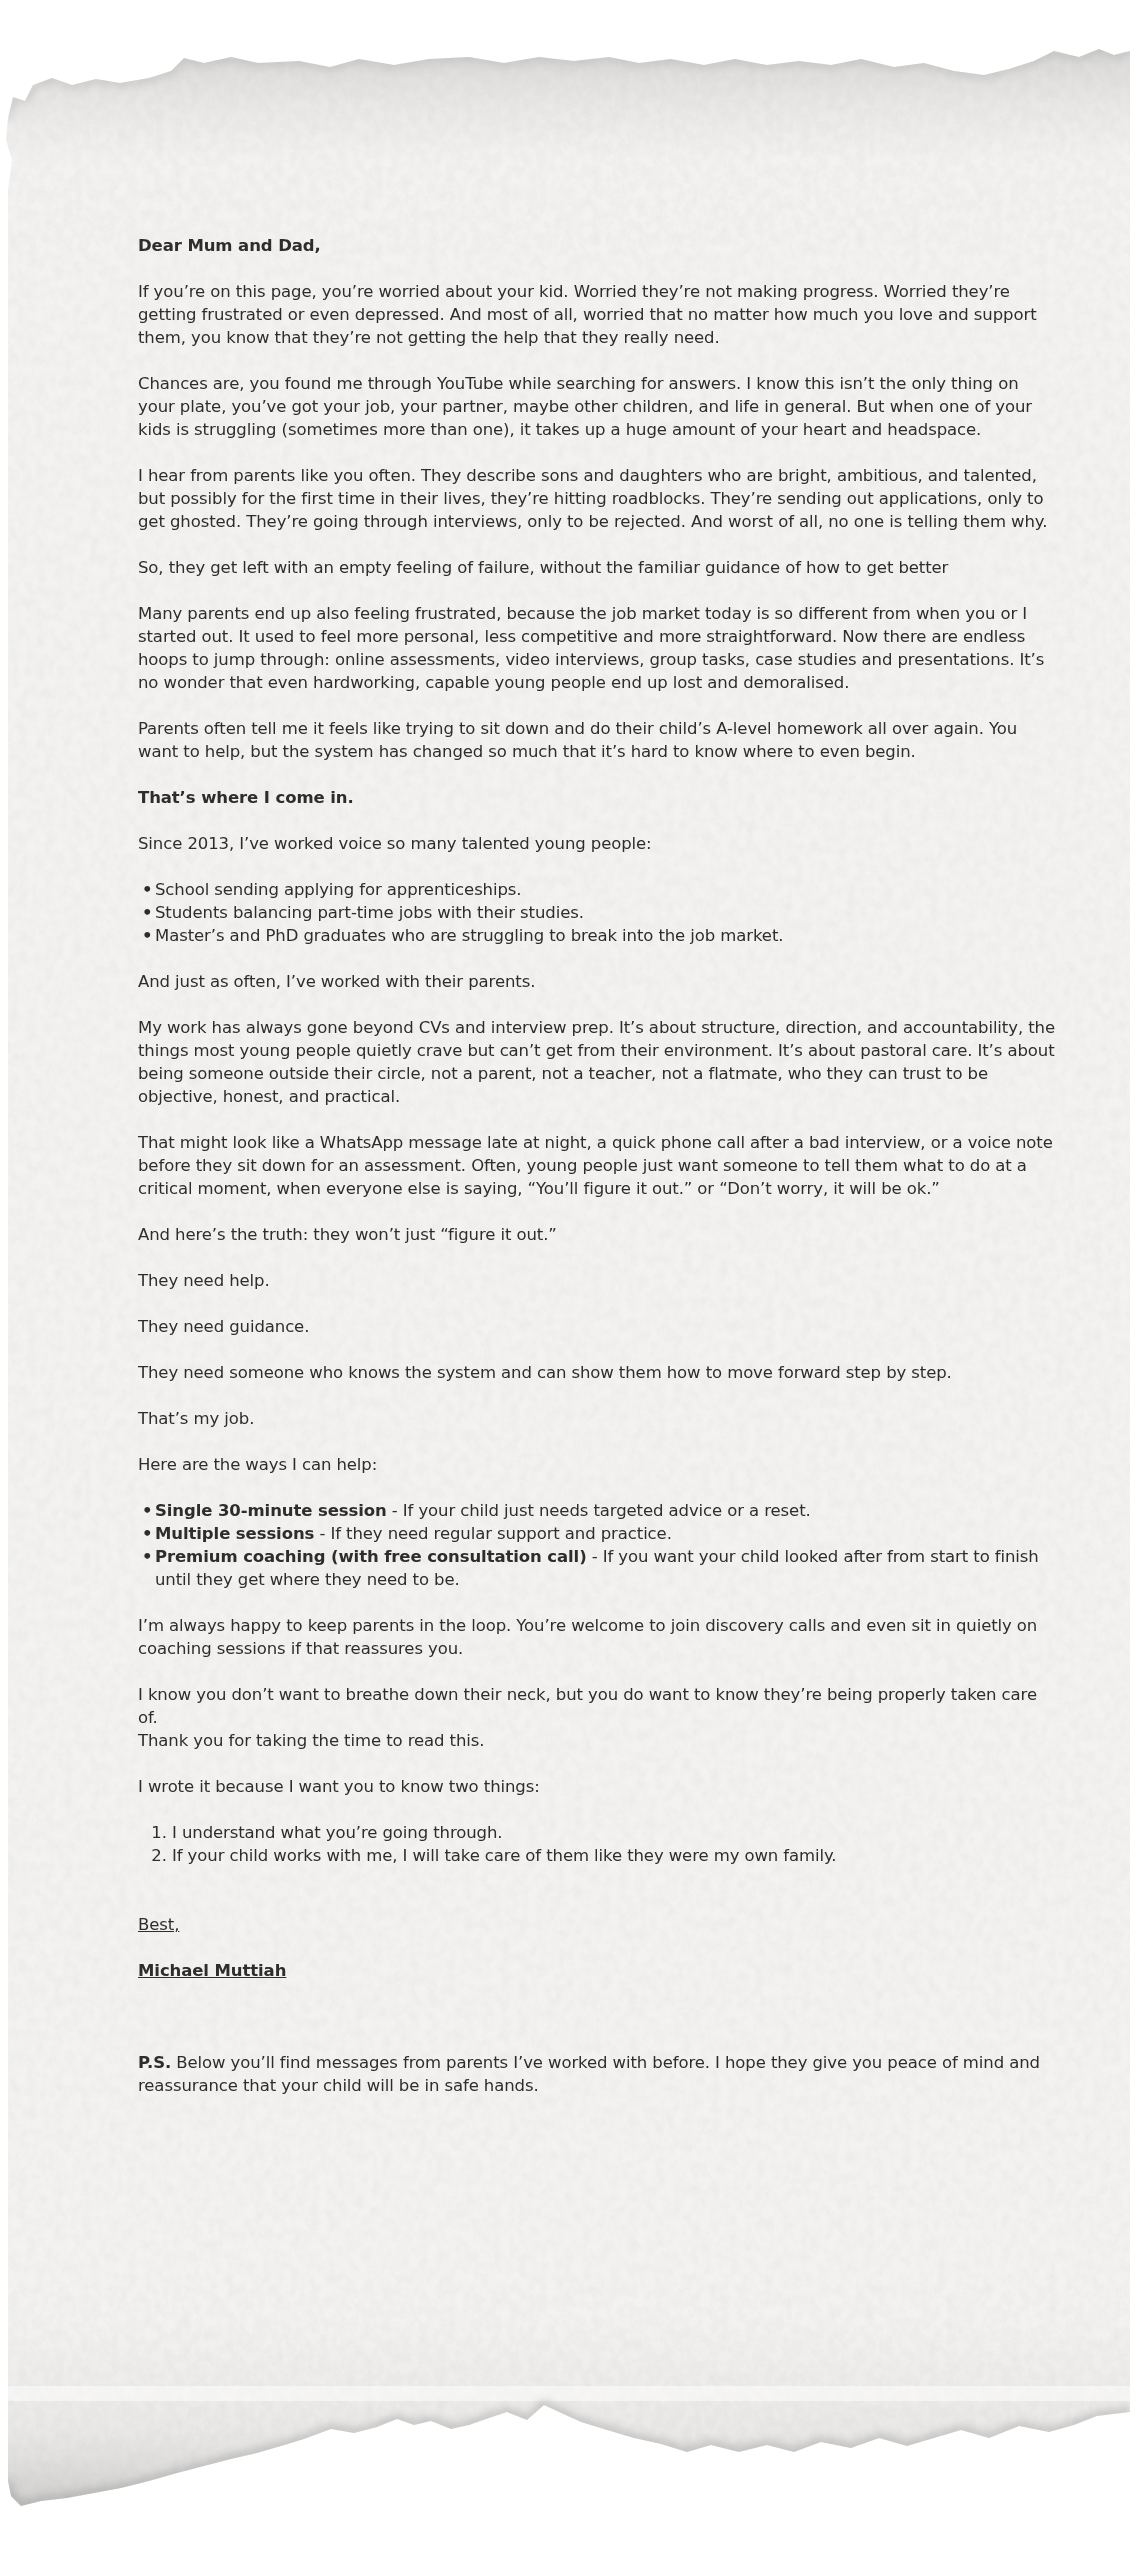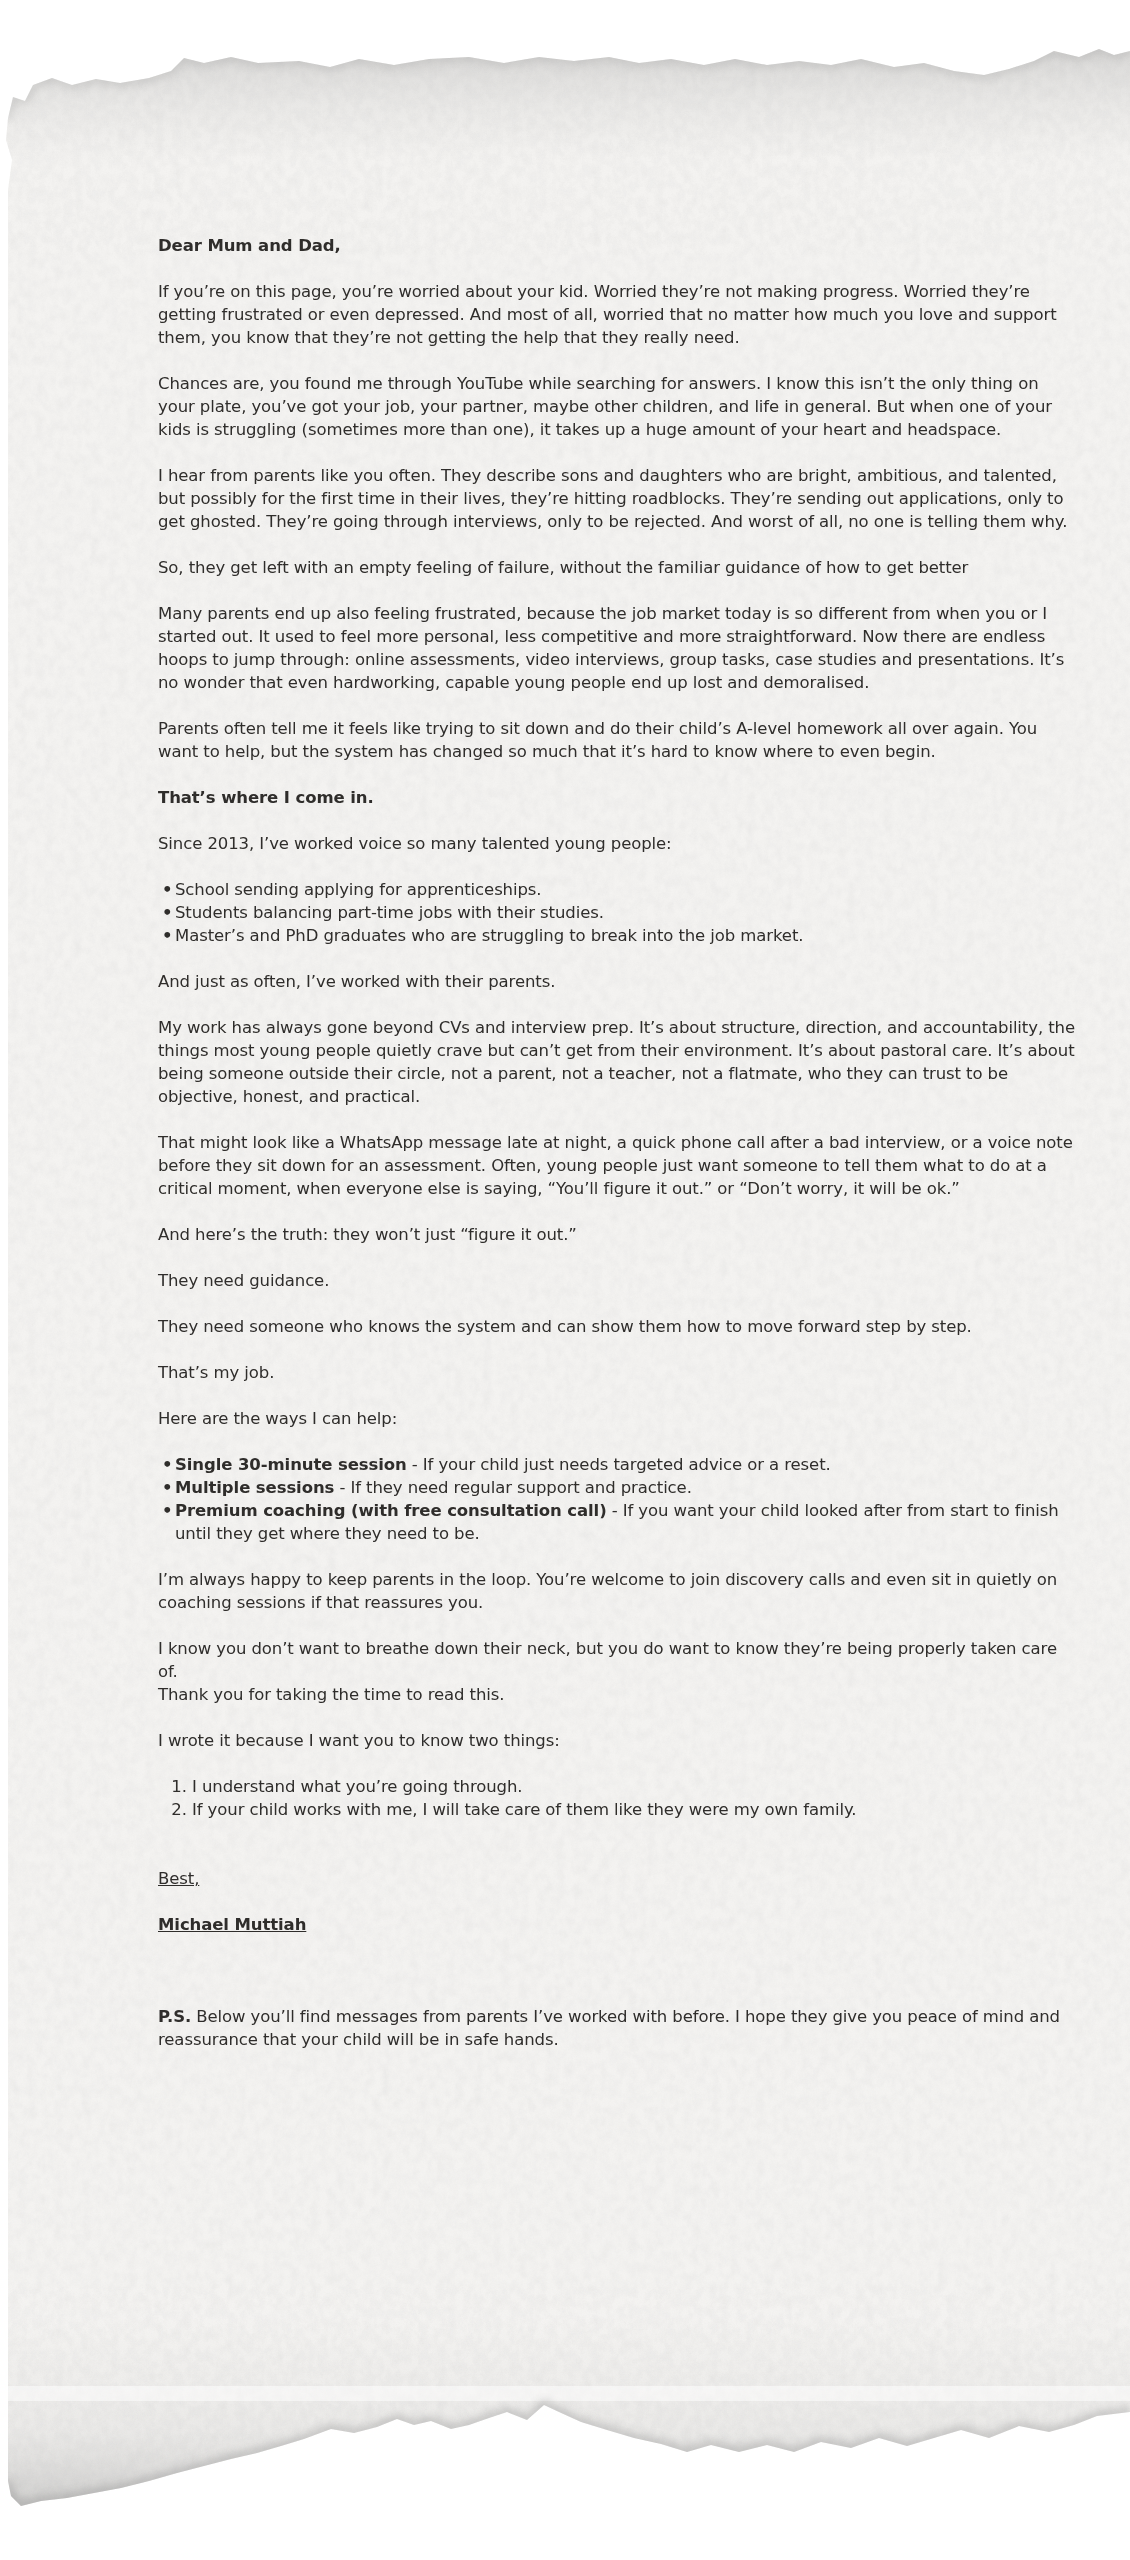--- a/index.html
+++ b/index.html
@@ -24,21 +24,20 @@
   .letter {
     position: absolute;
     left: 138px;
     top: 234px;
     width: 918px;
     font-family: "DejaVu Sans", sans-serif;
     font-size: 16.5px;
     line-height: 23px;
     color: #2f2d2b;
     letter-spacing: -0.1px;
-    margin-left: 20px;
   }
   .letter p {
     margin: 0 0 23px 0;
     white-space: pre-line;
   }
   .letter .b { font-weight: 700; }
   .letter strong { font-weight: 700; }
   .letter ul {
     list-style: none;
     margin: 0 0 23px 0;
@@ -148,20 +147,21 @@
     </ul>
 
     <p>And just as often, I’ve worked with their parents.</p>
 
     <p>My work has always gone beyond CVs and interview prep. It’s about structure, direction, and accountability, the things most young people quietly crave but can’t get from their environment. It’s about pastoral care. It’s about being someone outside their circle, not a parent, not a teacher, not a flatmate, who they can trust to be objective, honest, and practical.</p>
 
     <p>That might look like a WhatsApp message late at night, a quick phone call after a bad interview, or a voice note before they sit down for an assessment. Often, young people just want someone to tell them what to do at a critical moment, when everyone else is saying, “You’ll figure it out.” or “Don’t worry, it will be ok.”</p>
 
     <p>And here’s the truth: they won’t just “figure it out.”</p>
 
+    <p>They need help.</p>
 
     <p>They need guidance.</p>
 
     <p>They need someone who knows the system and can show them how to move forward step by step.</p>
 
     <p>That’s my job.</p>
 
     <p>Here are the ways I can help:</p>
 
     <ul>

